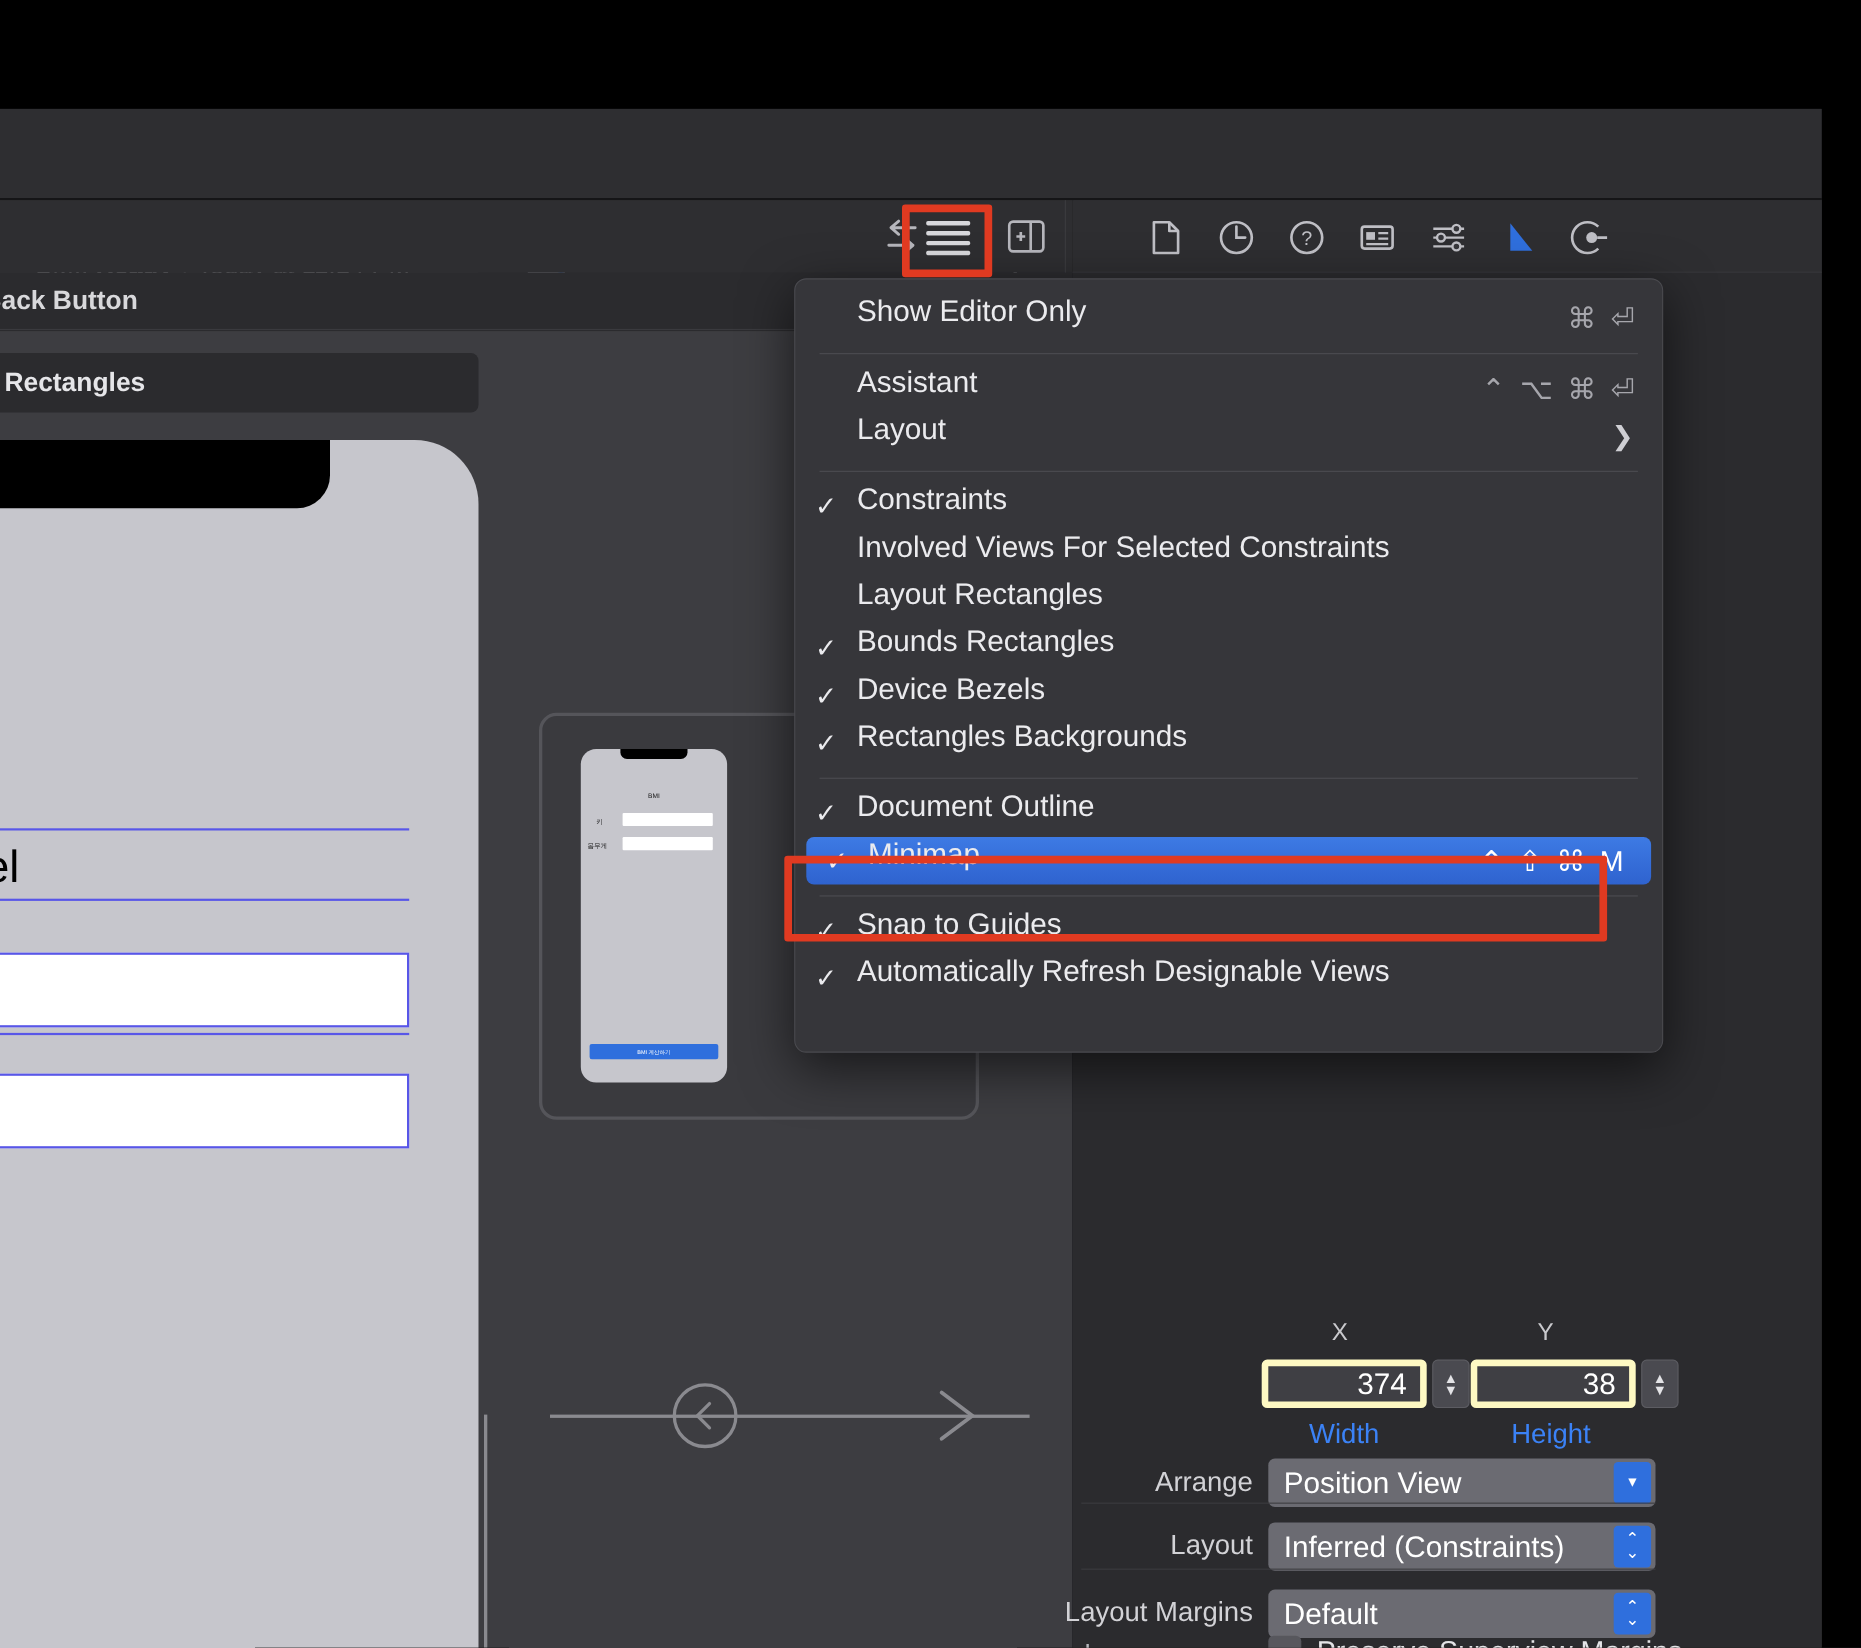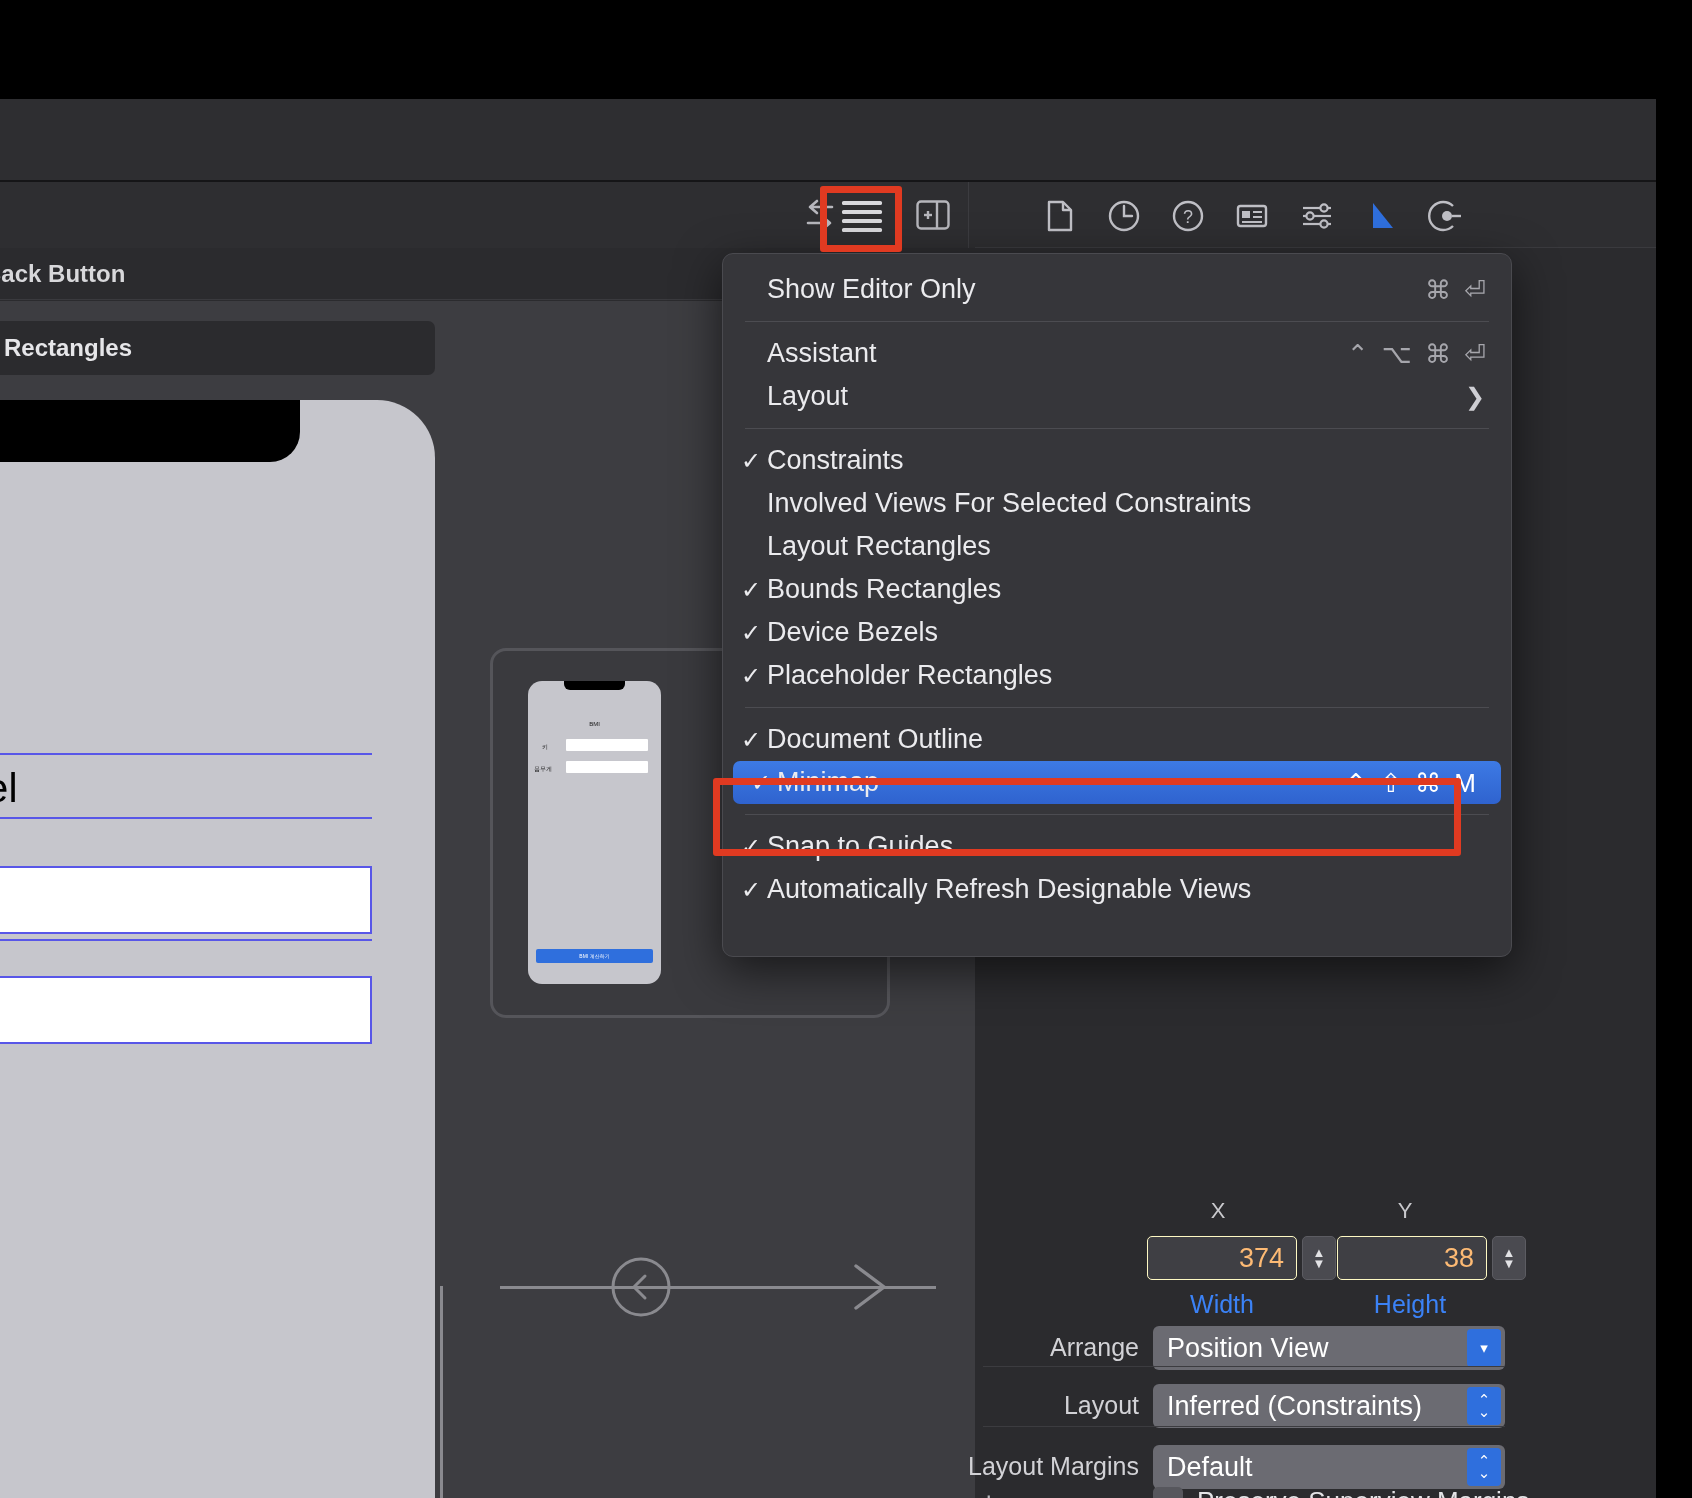--- a/index.html
+++ b/index.html
@@ -84,22 +84,22 @@
   
   .segue-line { position:absolute; background:#8a8a8f; height:3px; }
 
   
   .inspector { position:absolute; left:975px; top:182px; width:681px; height:1316px; background:#2b2b2e; border-left:1px solid #1d1d20; }
   .insp-tabs { position:absolute; left:975px; top:182px; width:681px; height:66px; background:#2e2e31; border-bottom:1px solid #3a3a3e; }
   .insp-body { position:absolute; left:975px; top:248px; width:681px; height:1250px; background:#2b2b2e; }
 
   .xy-label { position:absolute; color:#c9c9cd; font-size:22px; text-align:center; width:120px; }
   .num-field {
-    position:absolute; height:44px; background:#3f3f44; border:1px solid #fef9c3; border-radius:5px;
-    color:#fdba74; font-size:27px; display:flex; align-items:center; justify-content:flex-end;
+    position:absolute; height:44px; background:#3f3f44; border:6px solid #fef9c3; border-radius:5px;
+    color:#ffffff; font-size:27px; display:flex; align-items:center; justify-content:flex-end;
     padding-right:12px;
   }
   .stepper {
     position:absolute; width:34px; height:44px; background:#4a4a50; border:1px solid #5c5c62;
     border-radius:5px; display:flex; flex-direction:column; align-items:center; justify-content:center;
     color:#e3e3e6; font-size:13px; line-height:11px;
   }
   .field-sublabel { position:absolute; color:#3b82f6; font-size:25px; text-align:center; width:190px; }
 
   .insp-row-label { position:absolute; color:#d2d2d6; font-size:25px; text-align:right; }
@@ -118,22 +118,22 @@
   .cb-label { position:absolute; color:#e4e4e7; font-size:26px; }
 
   
   .menu {
     position:absolute; left:722px; top:253px; width:790px; height:704px;
     background:#36363a; border:1px solid #4a4a4f; border-radius:11px;
     box-shadow:0 14px 46px rgba(0,0,0,.58);
     padding:14px 0; overflow:hidden;
   }
   .mi {
-    position:relative; height:43px; display:flex; align-items:center;
-    color:#ebebee; font-size:27px; padding-left:44px; white-space:nowrap;
+    position:relative; height:43px; display:flex; align-items:flex-start;
+    color:#ebebee; font-size:27px; padding-left:56px; white-space:nowrap;
   }
   .mi .chk { position:absolute; left:18px; top:50%; transform:translateY(-50%); font-size:24px; color:#ebebee; }
   .mi .kbd { position:absolute; right:22px; top:50%; transform:translateY(-50%); color:#a6a6ac; font-size:26px; letter-spacing:3px; }
   .mi .arrow { position:absolute; right:26px; top:50%; transform:translateY(-50%); color:#cfcfd4; font-size:24px; }
   .mi.sel { background:linear-gradient(180deg,#3d7ae4,#2f63cf); margin:0 10px; border-radius:7px; }
   .mi.sel .kbd { color:#fff; }
   .msep { height:1px; background:#4c4c51; margin:10px 22px; }
 
   
   .redbox { position:absolute; border:7px solid #e03a21; border-radius:3px; }
@@ -381,21 +381,21 @@
     <div class="mi">
       <span class="chk">✓</span>
       <span>Bounds Rectangles</span>
     </div>
     <div class="mi">
       <span class="chk">✓</span>
       <span>Device Bezels</span>
     </div>
     <div class="mi">
       <span class="chk">✓</span>
-      <span>Placeholder Rectangles</span>
+      <span>Rectangles Backgrounds</span>
     </div>
 
     <div class="msep"></div>
 
     <div class="mi">
       <span class="chk">✓</span>
       <span>Document Outline</span>
     </div>
     <div class="mi sel">
       <span class="chk">✓</span>

